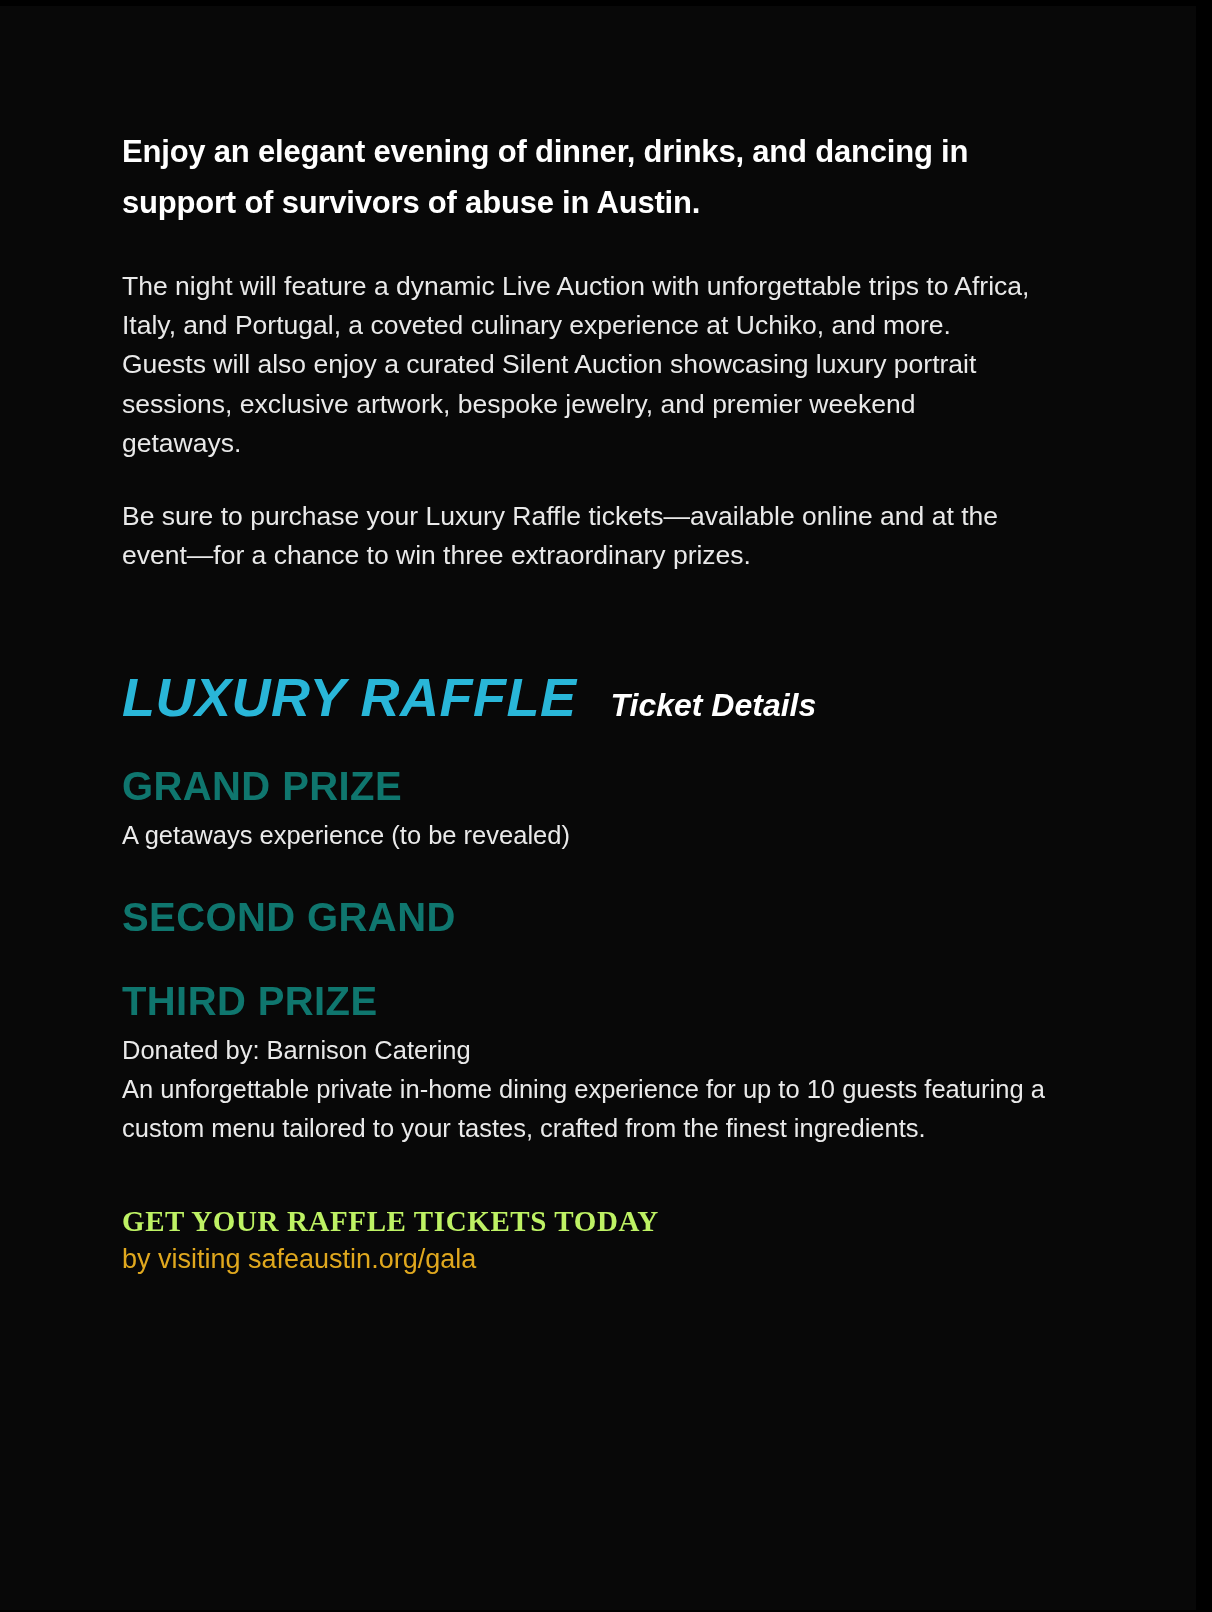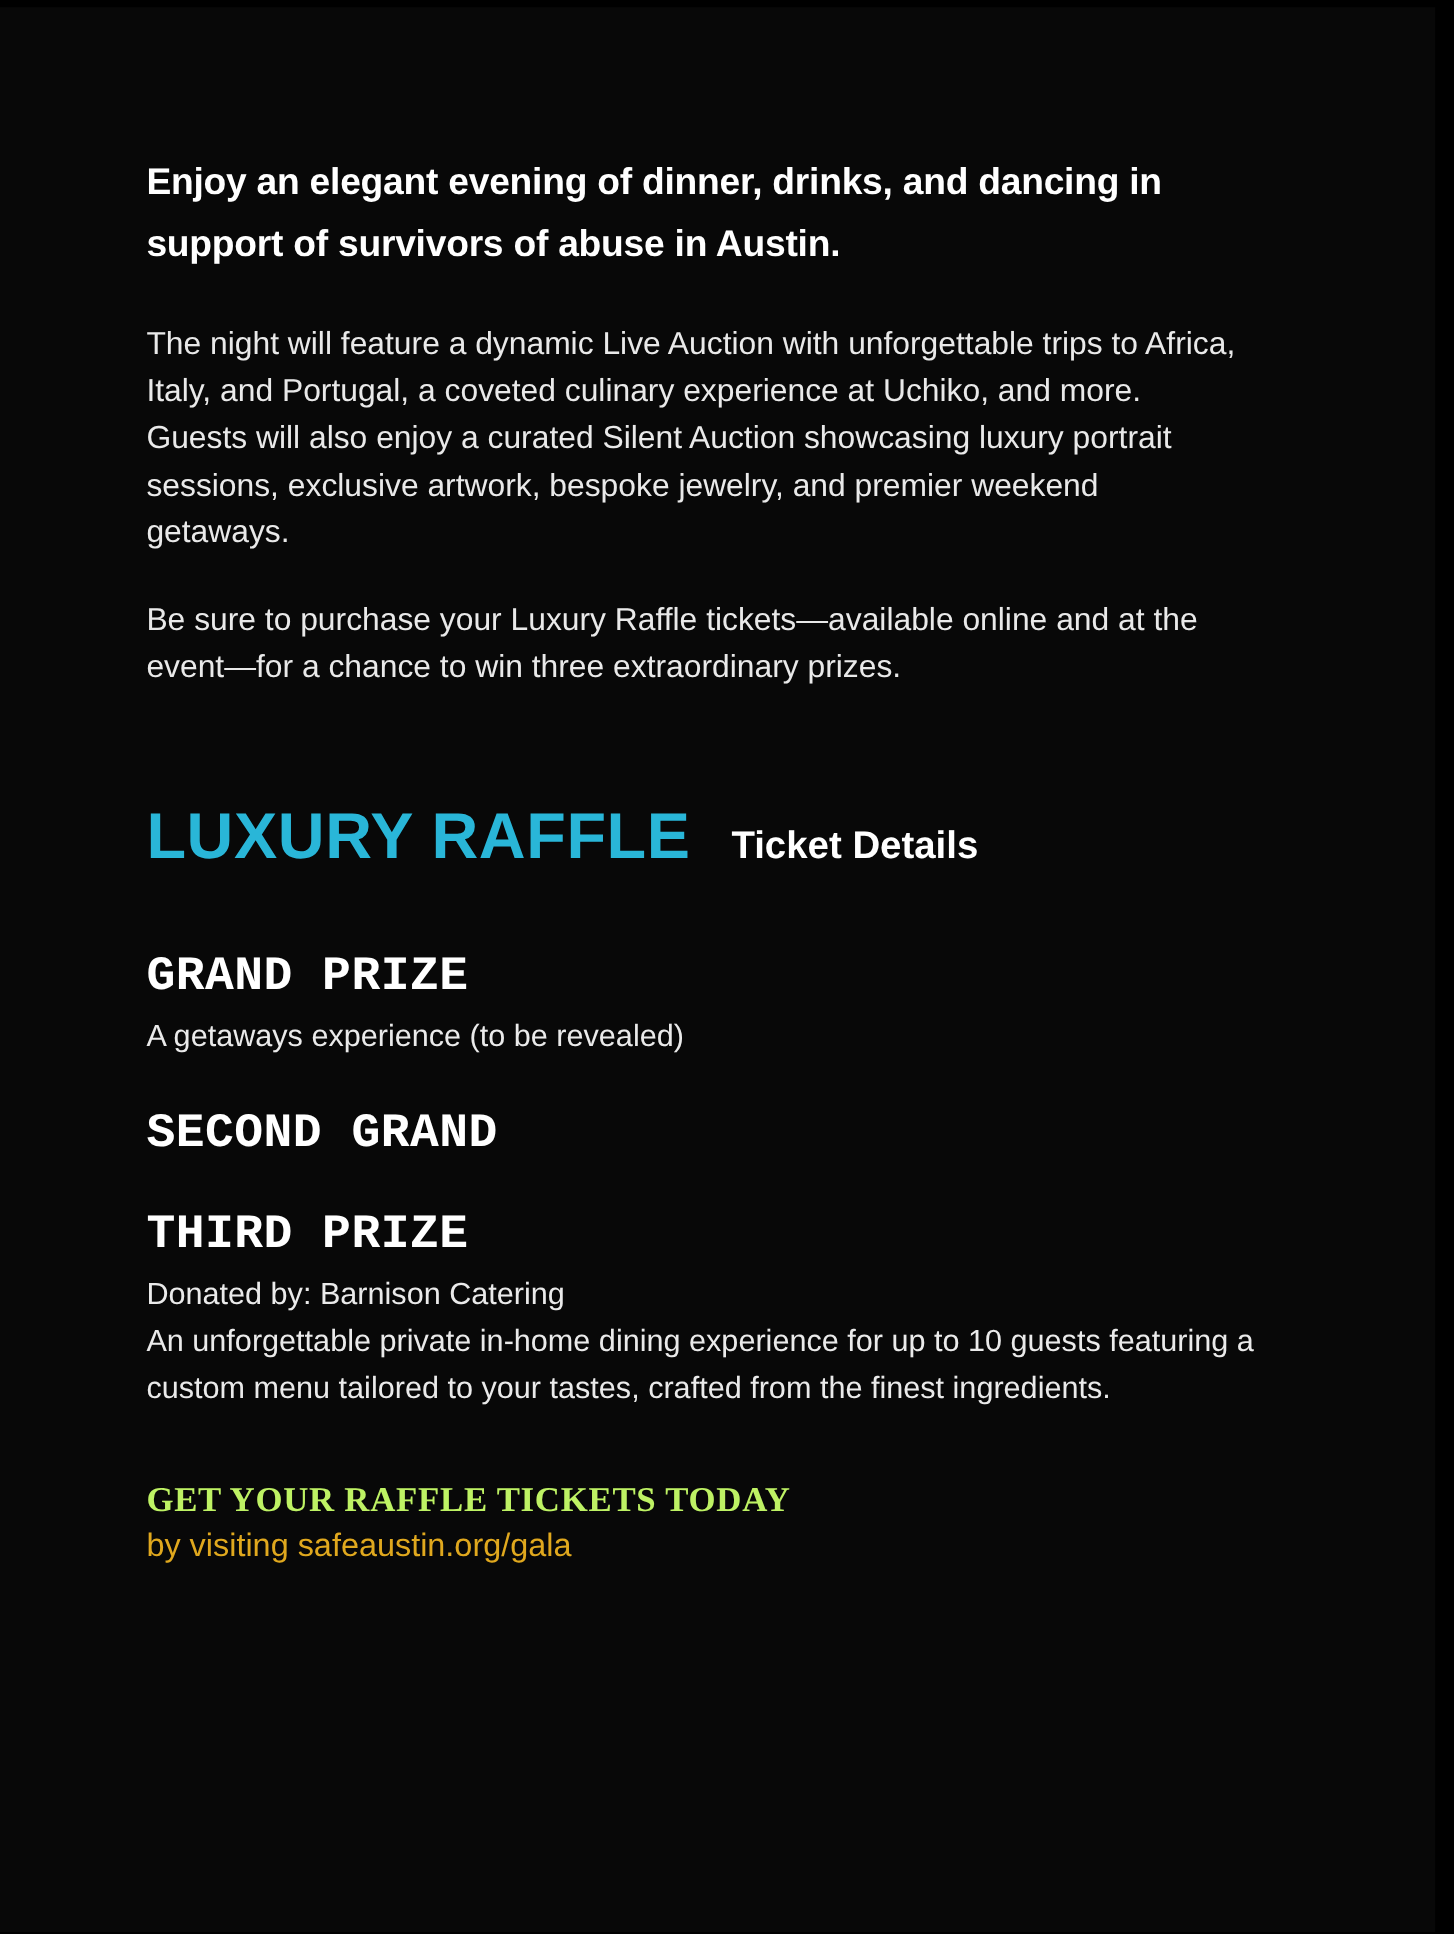--- a/index.html
+++ b/index.html
@@ -48,21 +48,22 @@
     margin: 0 0 34px 0;
     font-weight: 400;
     max-width: 910px;
   }
 
   
   .raffle-title-row {
     display: flex;
     align-items: baseline;
     margin-top: 95px;
-    margin-bottom: 69px;
+    margin-bottom: 40px;
+    font-style: italic;
   }
   .raffle-title-main {
     font-size: 54px;
     font-weight: bold;
     color: #29b6d8;
     letter-spacing: 0.5px;
     line-height: 1;
   }
   .raffle-title-sub {
     font-size: 32px;
@@ -71,24 +72,24 @@
     margin-left: 34px;
     line-height: 1;
     text-align: right;
   }
 
   
   .prize-block {
     margin-bottom: 40px;
   }
   .prize-heading {
-    font-family: Liberation Mono, monospace;
+    font-family: Liberation Sans, sans-serif;
     font-size: 40px;
     font-weight: bold;
-    color: #ffffff;
+    color: #0f766e;
     letter-spacing: 0.4px;
     line-height: 1.1;
     margin: 0 0 8px 0;
   }
   .prize-line {
     font-size: 25.5px;
     line-height: 1.52;
     color: #eaeaea;
     margin: 0;
     max-width: 930px;

